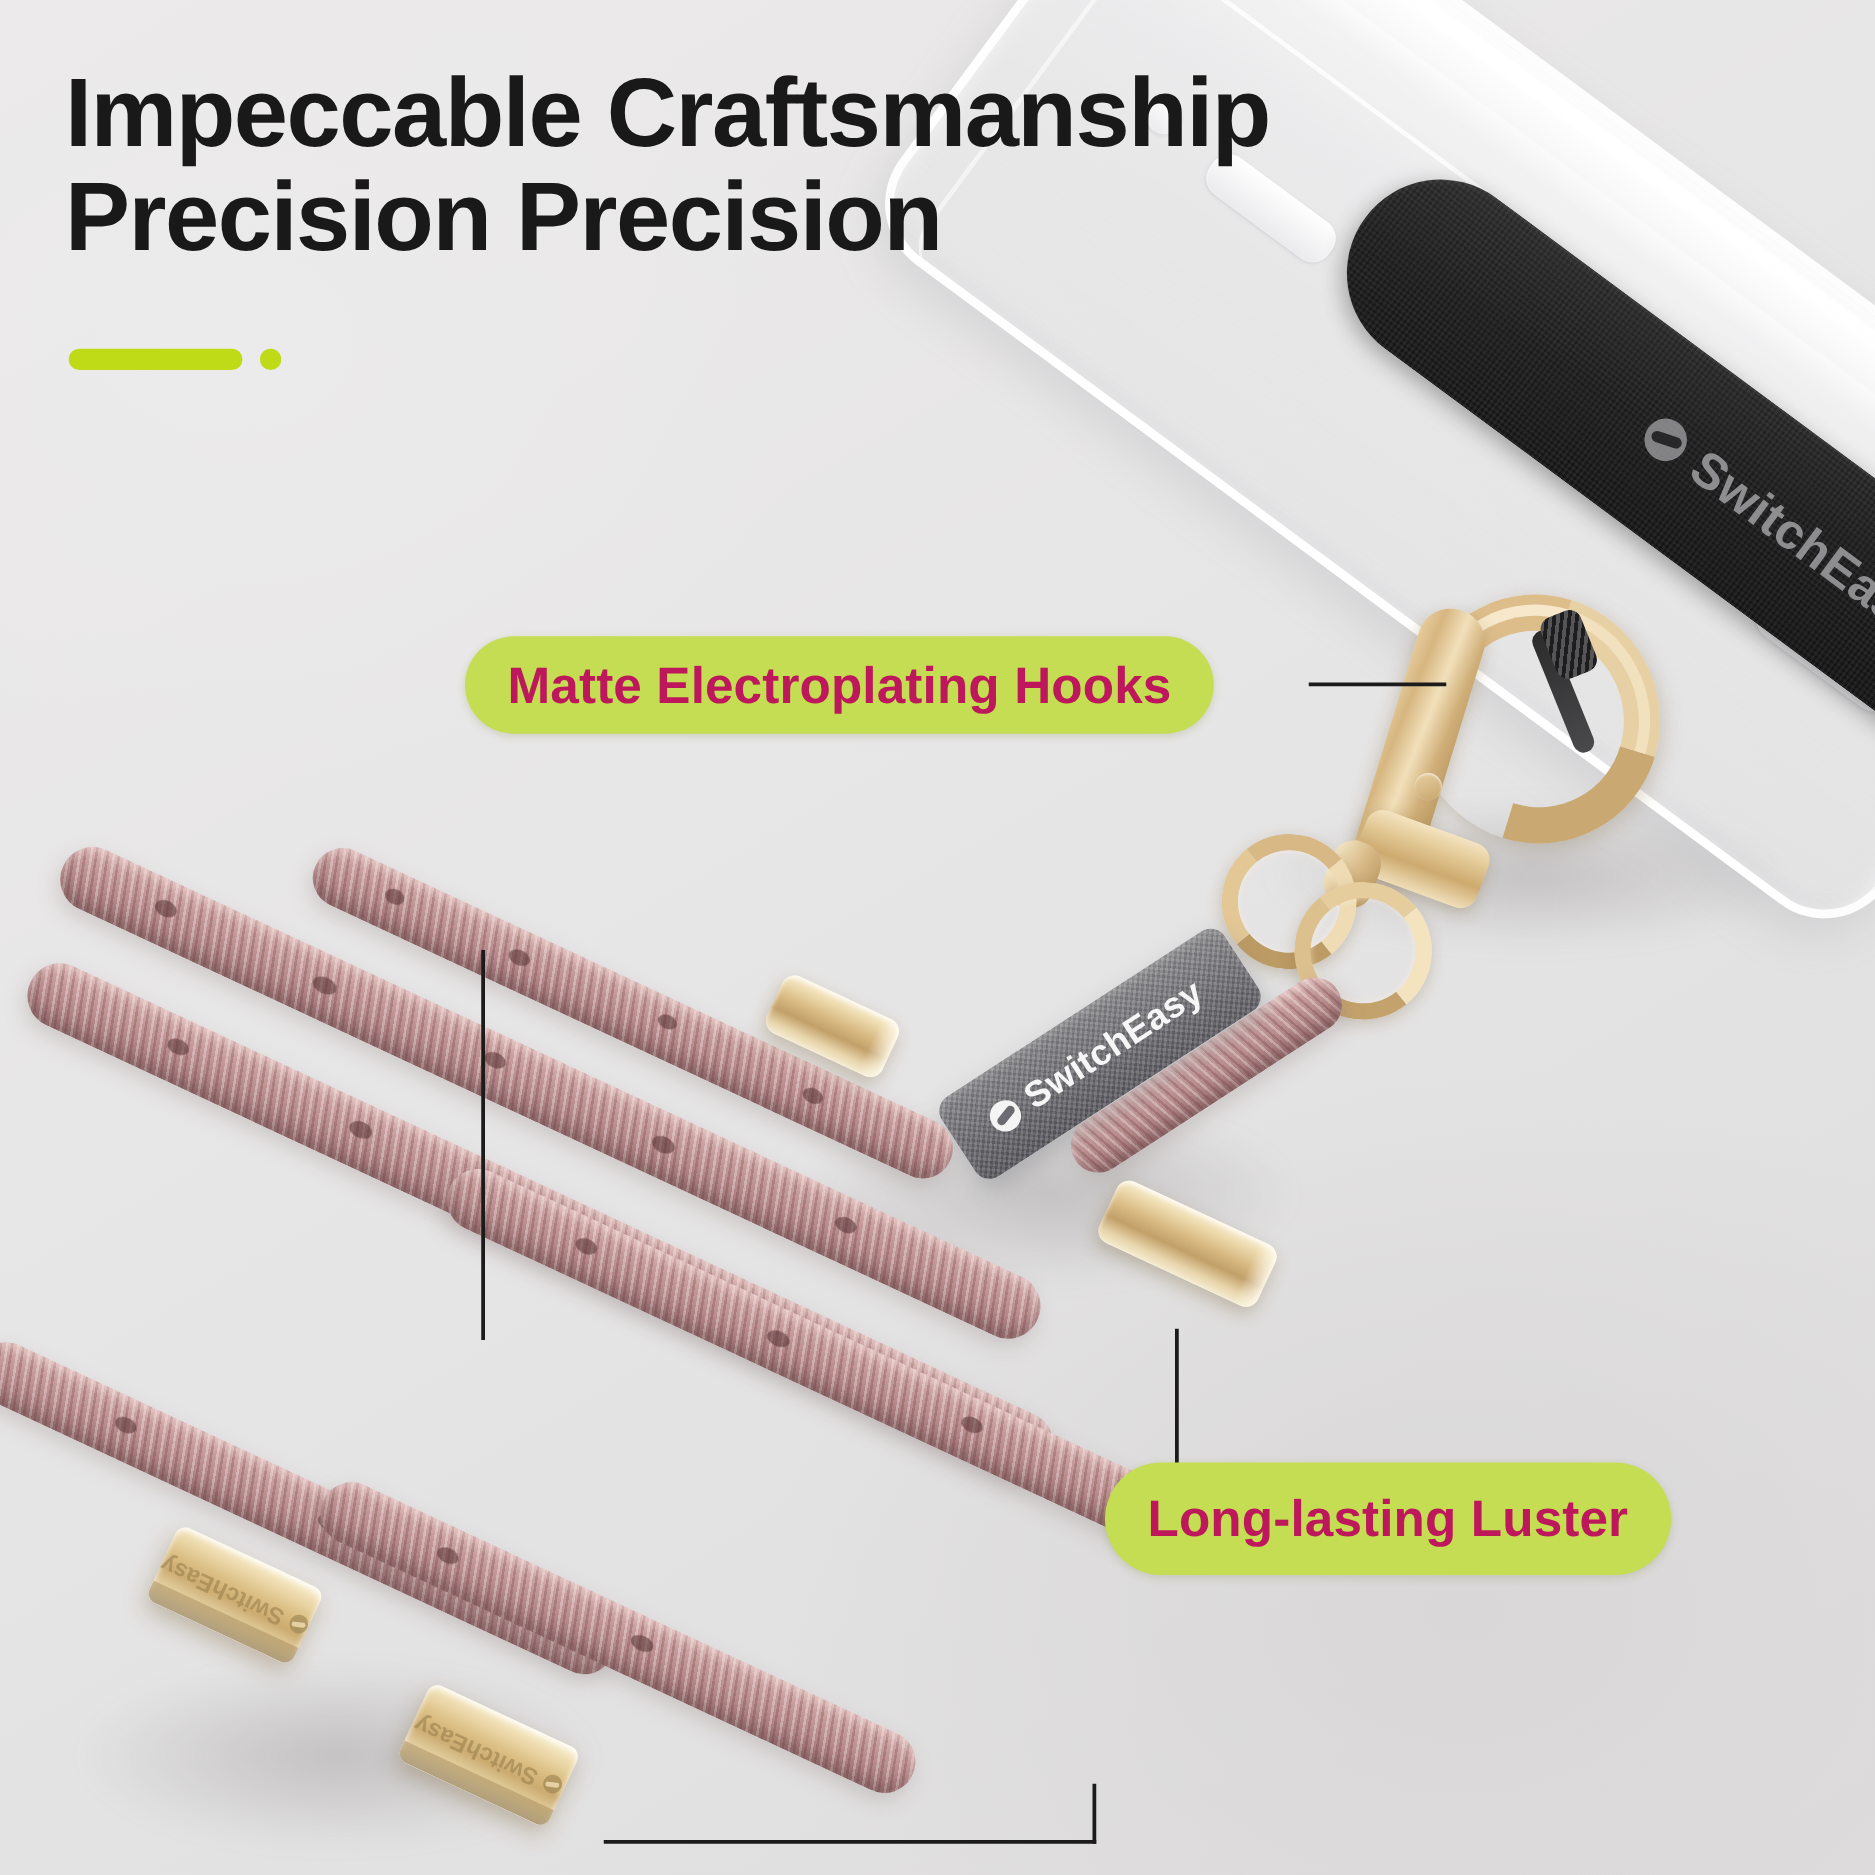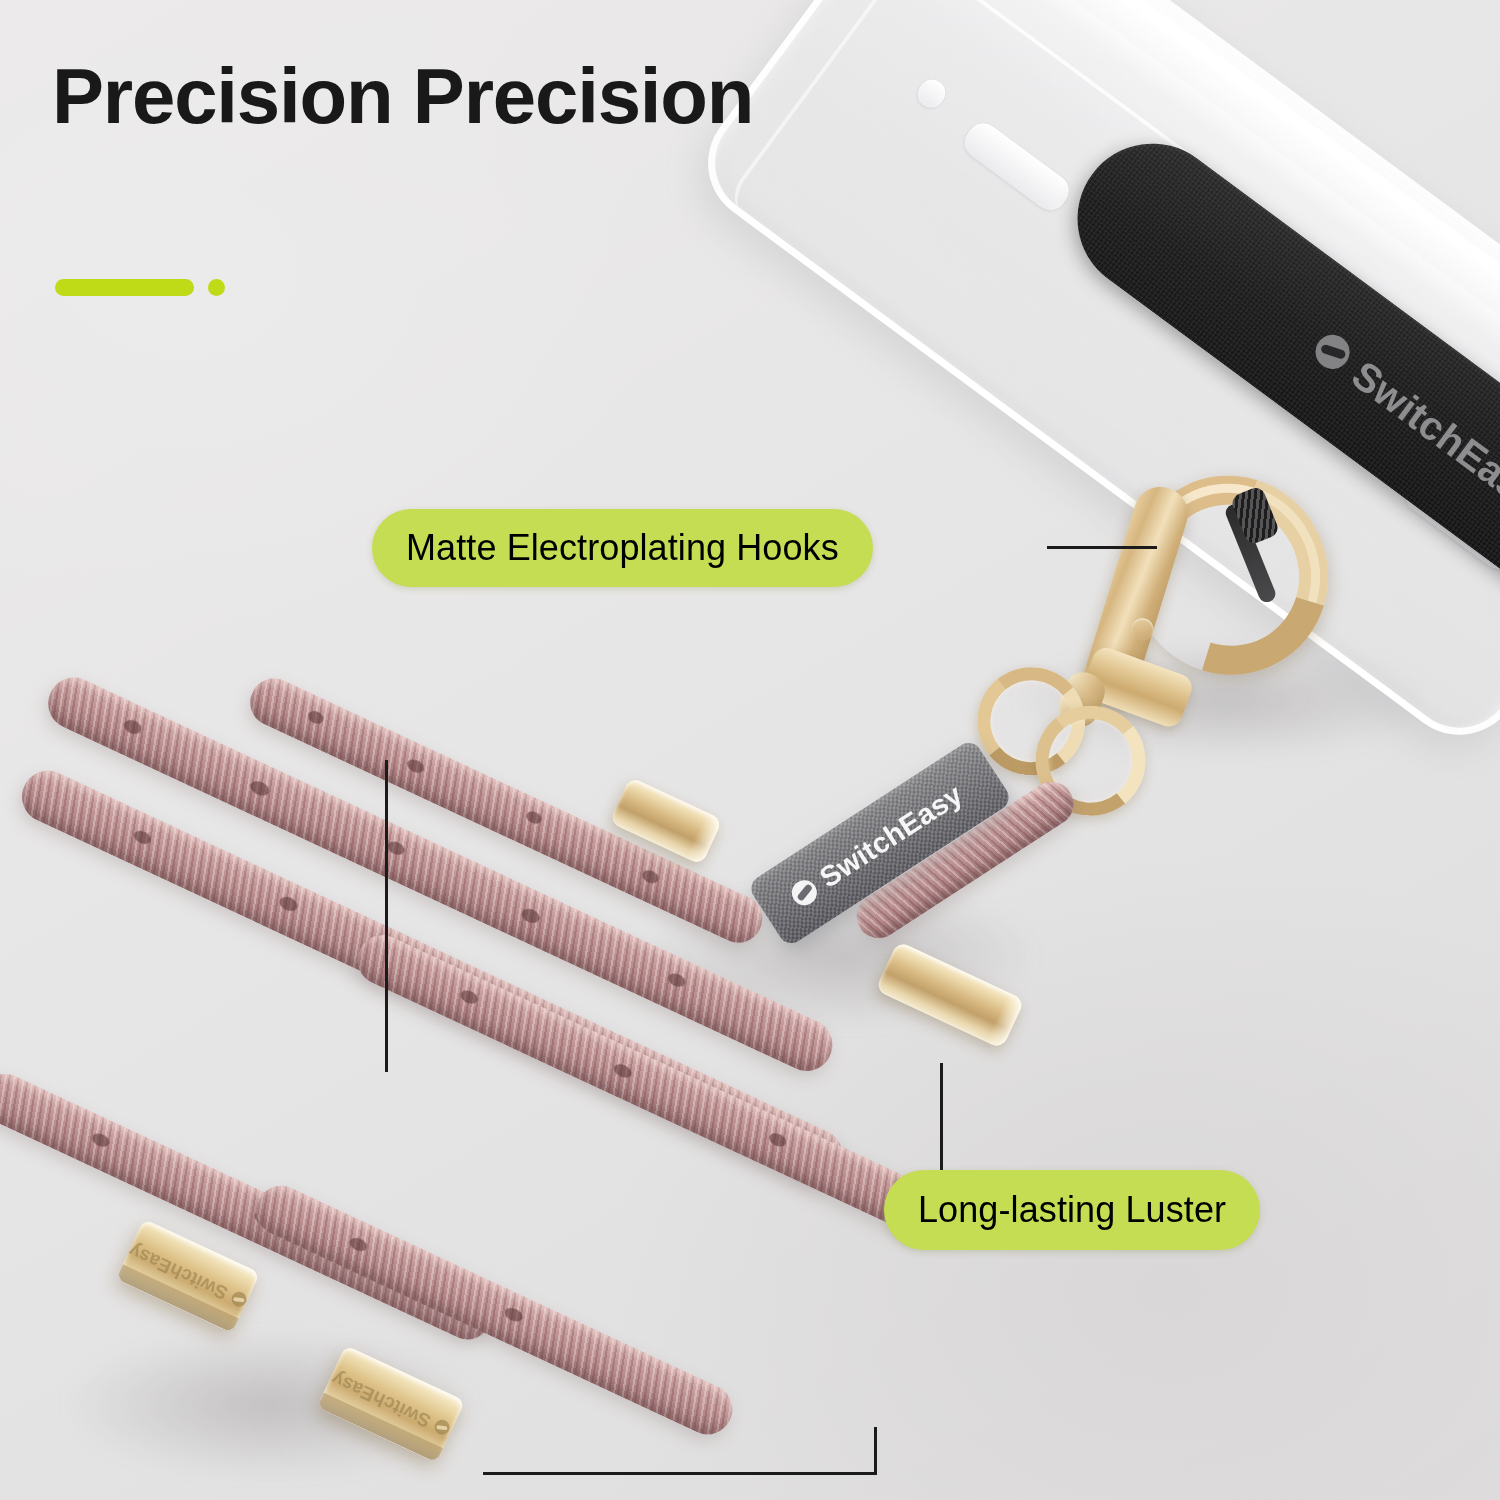--- a/index.html
+++ b/index.html
@@ -43,32 +43,32 @@
   .leader { position:absolute; background:#1b1b1b; z-index:30; }
   .leader.h { height:3px; }
   .leader.v { width:3px; }
 
   
   .pill {
     position:absolute; z-index:35;
     display:flex; align-items:center; justify-content:center;
     background:#c5dd52;
     border-radius:999px;
-    color:#000000;
-    font-weight:normal;
-    font-size:36px;
+    color:#be185d;
+    font-weight:bold;
+    font-size:41px;
     letter-spacing:0.1px;
     padding:0 34px;
     white-space:nowrap;
     box-shadow:0 2px 7px rgba(110,125,40,0.22);
     font-stretch:condensed;
   }
   #pill-hooks  { left:372px; top:509px;  height:78px; }
   #pill-strap  { left:115px; top:684px;  height:78px; }
-  #pill-luster { left:884px; top:1170px; height:80px; }
+  #pill-luster { left:884px; top:1170px; height:90px; }
   #pill-buckle { left:573px; top:1349px; height:80px; }
 
   
   #photo { position:absolute; inset:0; z-index:10; }
 
   
   .case-wrap {
     position:absolute; left:940px; top:-170px;
     width:980px; height:760px;
     transform:rotate(36.5deg);
@@ -472,20 +472,21 @@
 
   </div>
 
   <div class="leader h" style="left:1047px; top:546px;  width:110px;"></div>
   <div class="leader v" style="left:385px;  top:760px;  height:312px;"></div>
   <div class="leader v" style="left:940px;  top:1063px; height:110px;"></div>
   <div class="leader v" style="left:874px;  top:1427px; height:48px;"></div>
   <div class="leader h" style="left:483px;  top:1472px; width:394px;"></div>
 
   <h1 id="headline">
+    <span class="hl-line l1">Impeccable Craftsmanship</span>
     <span class="hl-line l2">Precision Precision</span>
   </h1>
 
   <div id="accent-row">
     <span id="accent-bar"></span>
     <span id="accent-dot"></span>
   </div>
 
   <div class="pill" id="pill-hooks">Matte Electroplating Hooks</div>
   <div class="pill" id="pill-luster">Long-lasting Luster</div>

